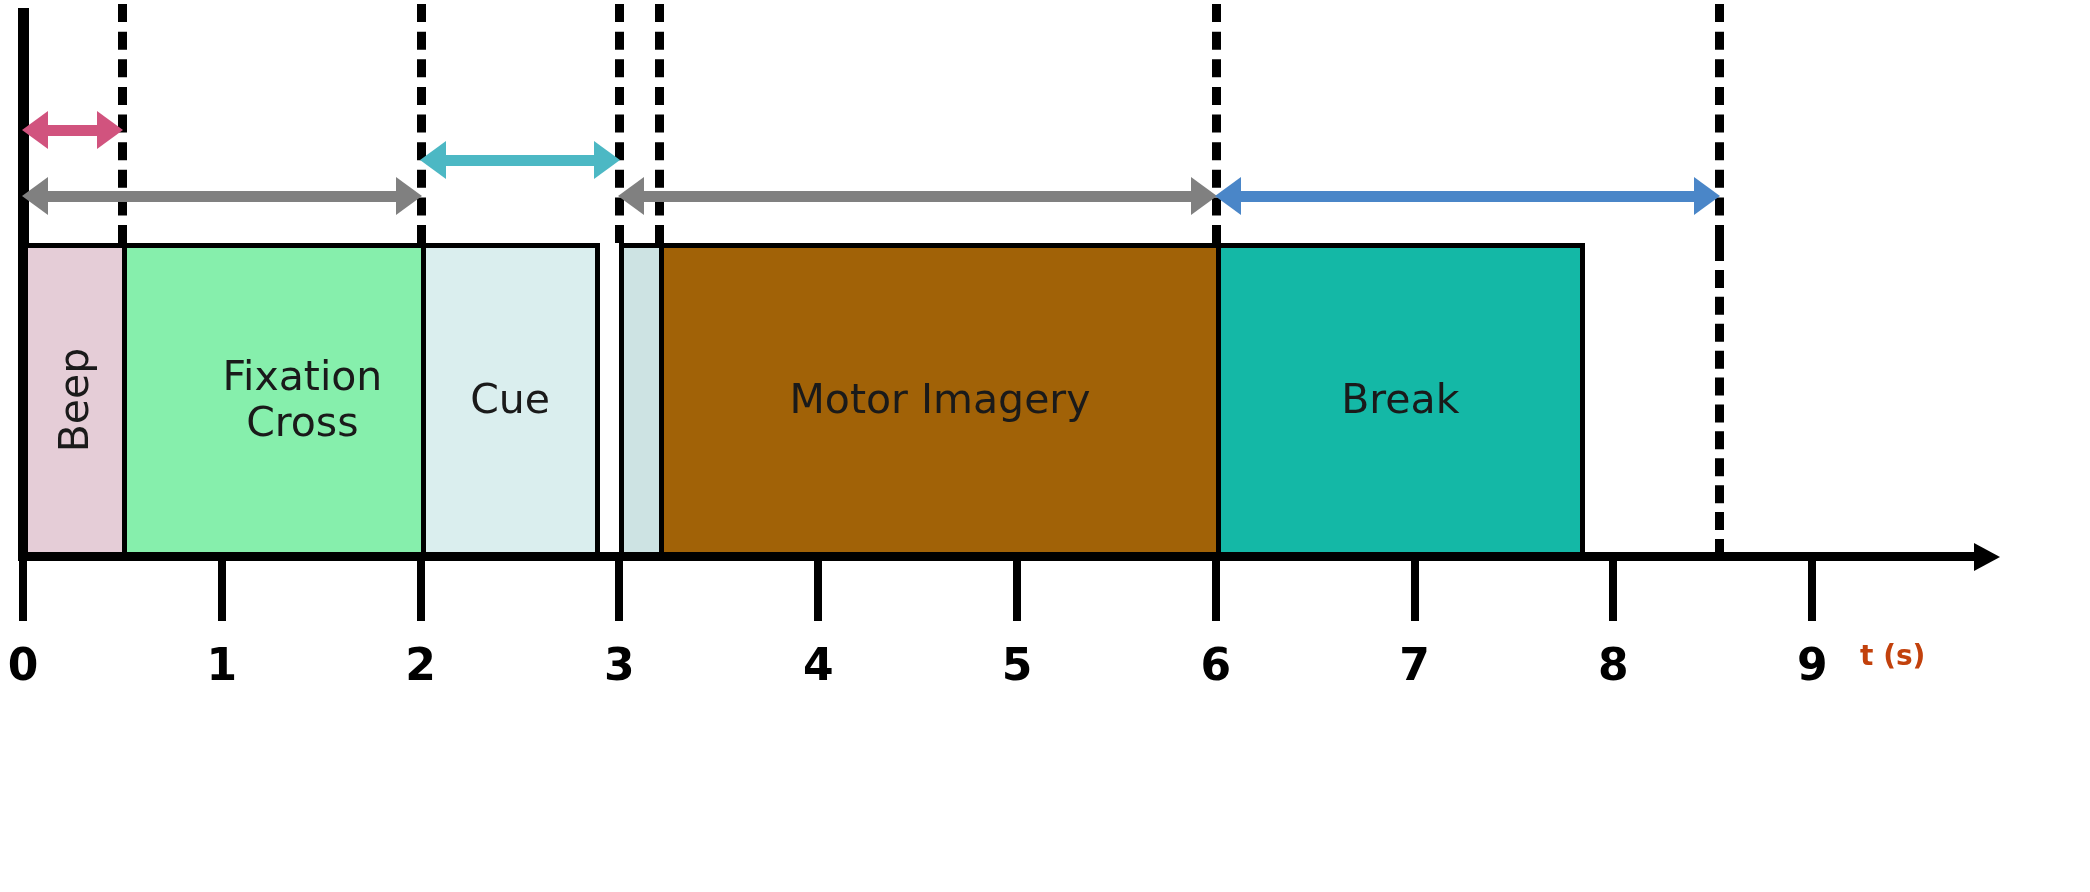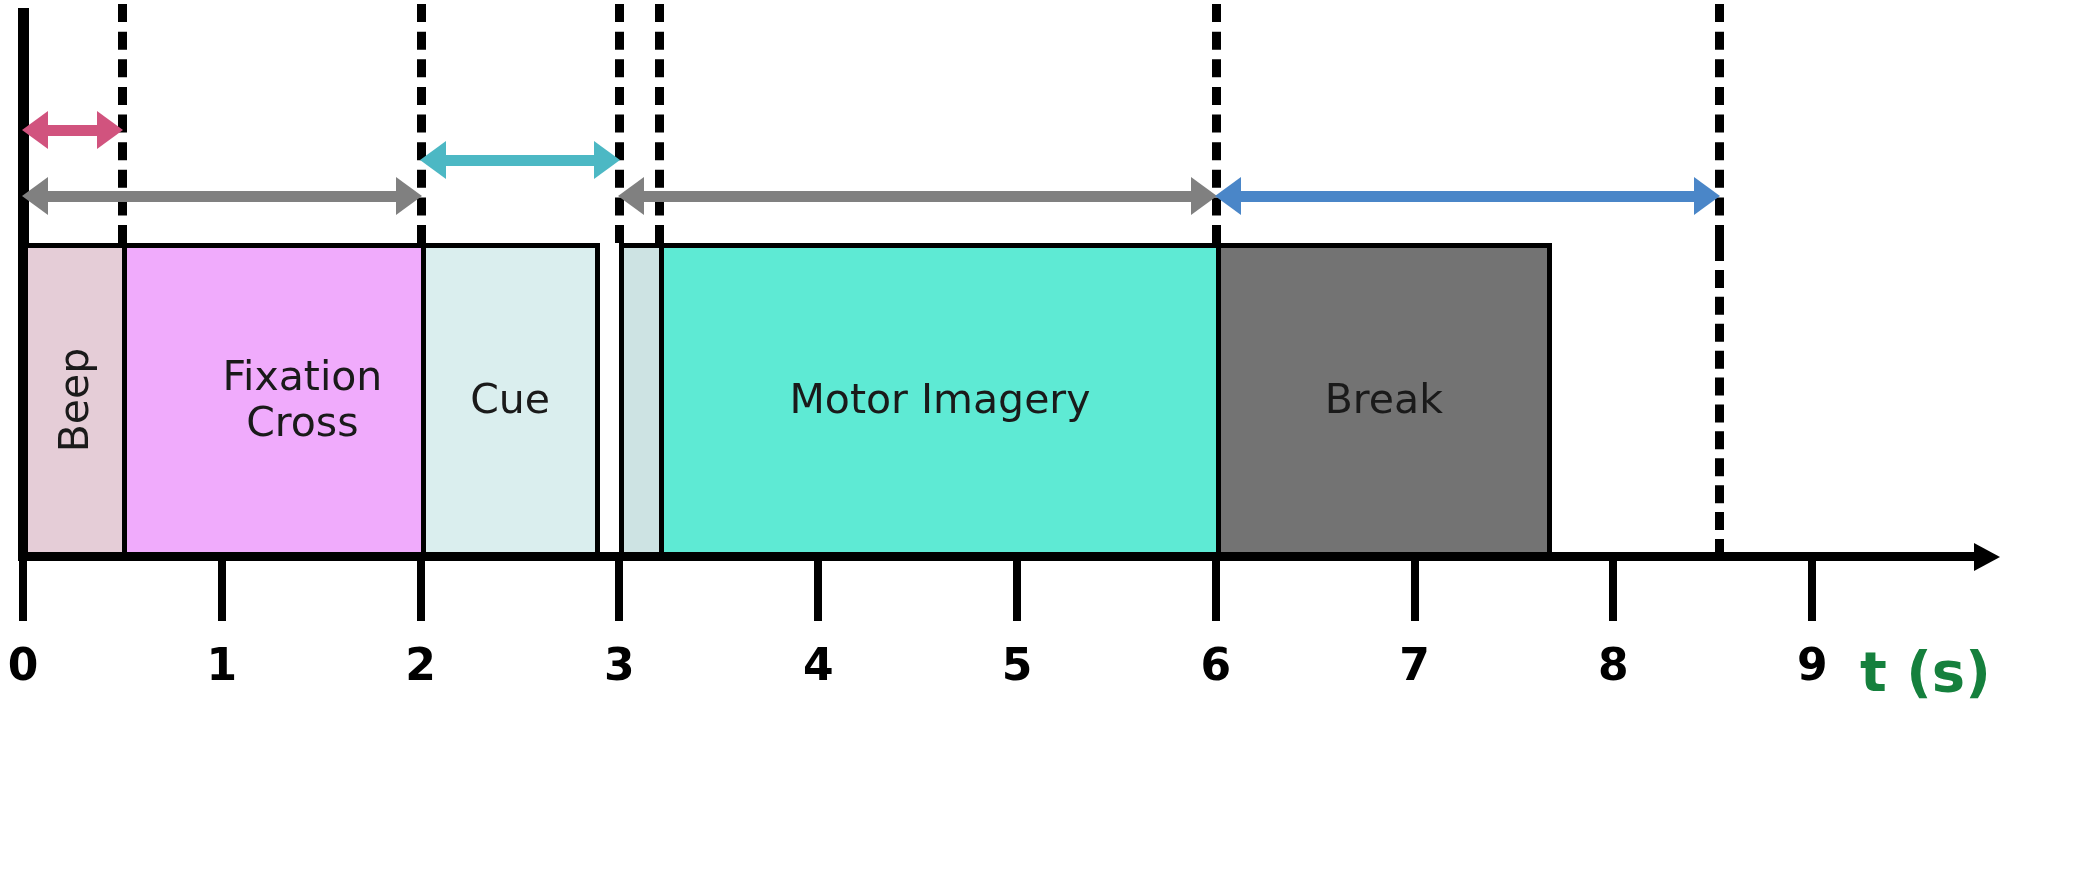--- a/index.html
+++ b/index.html
@@ -22,21 +22,21 @@
   
   .marr{position:absolute;height:0;}
   .marr .bar{position:absolute;top:50%;height:11px;margin-top:-5.5px;left:0;right:0;}
   .marr .head{position:absolute;top:50%;width:0;height:0;border-top:19px solid transparent;border-bottom:19px solid transparent;margin-top:-19px;}
   .marr .head.l{left:-1px;}
   .marr .head.r{right:-1px;}
 
   
   .tick{position:absolute;width:8px;background:#000;}
   .ticklab{position:absolute;font-size:44px;font-weight:bold;color:#000;text-align:center;font-family:"DejaVu Sans",sans-serif;}
-  .axis-title{position:absolute;font-size:56px;font-weight:bold;color:#15803d;font-family:"DejaVu Sans",sans-serif;white-space:nowrap;}
+  .axis-title{position:absolute;font-size:28px;font-weight:bold;color:#c2410c;font-family:"DejaVu Sans",sans-serif;white-space:nowrap;}
 </style>
 </head>
 <body>
 
 <div id="stage">
 
   <div class="y-axis" style="left:18px;top:8px;width:11px;height:552px;"></div>
 
   <div class="x-axis" style="left:18px;top:552px;width:1960px;height:9px;"></div>
   <div class="axis-arrow" style="left:1974px;top:543px;"></div>
@@ -45,31 +45,31 @@
       <div class="dash" style="left: 118.4px; top: 4px; height: 239px; border-left-width: 9px;"></div>
       <div class="dash" style="left: 416.6px; top: 4px; height: 239px; border-left-width: 9px;"></div>
       <div class="dash" style="left: 615.4px; top: 4px; height: 239px; border-left-width: 9px;"></div>
       <div class="dash" style="left: 655.16px; top: 4px; height: 239px; border-left-width: 9px;"></div>
       <div class="dash" style="left: 1211.8px; top: 4px; height: 239px; border-left-width: 9px;"></div>
       <div class="dash" style="left: 1714.76px; top: 4px; height: 239px; border-left-width: 9px;"></div>
       <div class="dash" style="left:1714.764px;top:243px;height:314px;"></div>
       <div class="block vert" style="left:23px;top:243px;width:104.4px;height:314px;background:#e5cdd7;">
         <span class="lbl">Beep</span>
       </div>
-      <div class="block" style="left:122.4px;top:243px;width:360px;height:314px;background:#f0abfc;">
+      <div class="block" style="left:122.4px;top:243px;width:360px;height:314px;background:#86efac;">
         <span class="lbl">Fixation<br>Cross</span>
       </div>
       <div class="block" style="left:420.6px;top:243px;width:179px;height:314px;background:#daeeee;">
         <span class="lbl">Cue</span>
       </div>
       <div class="block" style="left:619.4000000000001px;top:243px;width:44.75999999999999px;height:314px;background:#cde3e3;"></div>
-      <div class="block" style="left:659.1600000000001px;top:243px;width:561.6400000000001px;height:314px;background:#5eead4;justify-content:center;">
+      <div class="block" style="left:659.1600000000001px;top:243px;width:561.6400000000001px;height:314px;background:#a16207;justify-content:center;">
         <span class="lbl">Motor Imagery</span>
       </div>
-      <div class="block" style="left:1215.8000000000002px;top:243px;width:336px;height:314px;background:#737373;">
+      <div class="block" style="left:1215.8000000000002px;top:243px;width:369px;height:314px;background:#14b8a6;">
         <span class="lbl">Break</span>
       </div>
       <div class="marr" style="left:23px;top:130px;width:99.4px;">
         <div class="bar" style="background:#d1537e;left:14px;right:14px;"></div>
         <div class="head l" style="border-right:26px solid #d1537e;"></div>
         <div class="head r" style="border-left:26px solid #d1537e;"></div>
       </div>
       <div class="marr" style="left:420.6px;top:160px;width:198.80000000000007px;">
         <div class="bar" style="background:#4cb8c4;left:14px;right:14px;"></div>
         <div class="head l" style="border-right:26px solid #4cb8c4;"></div>

